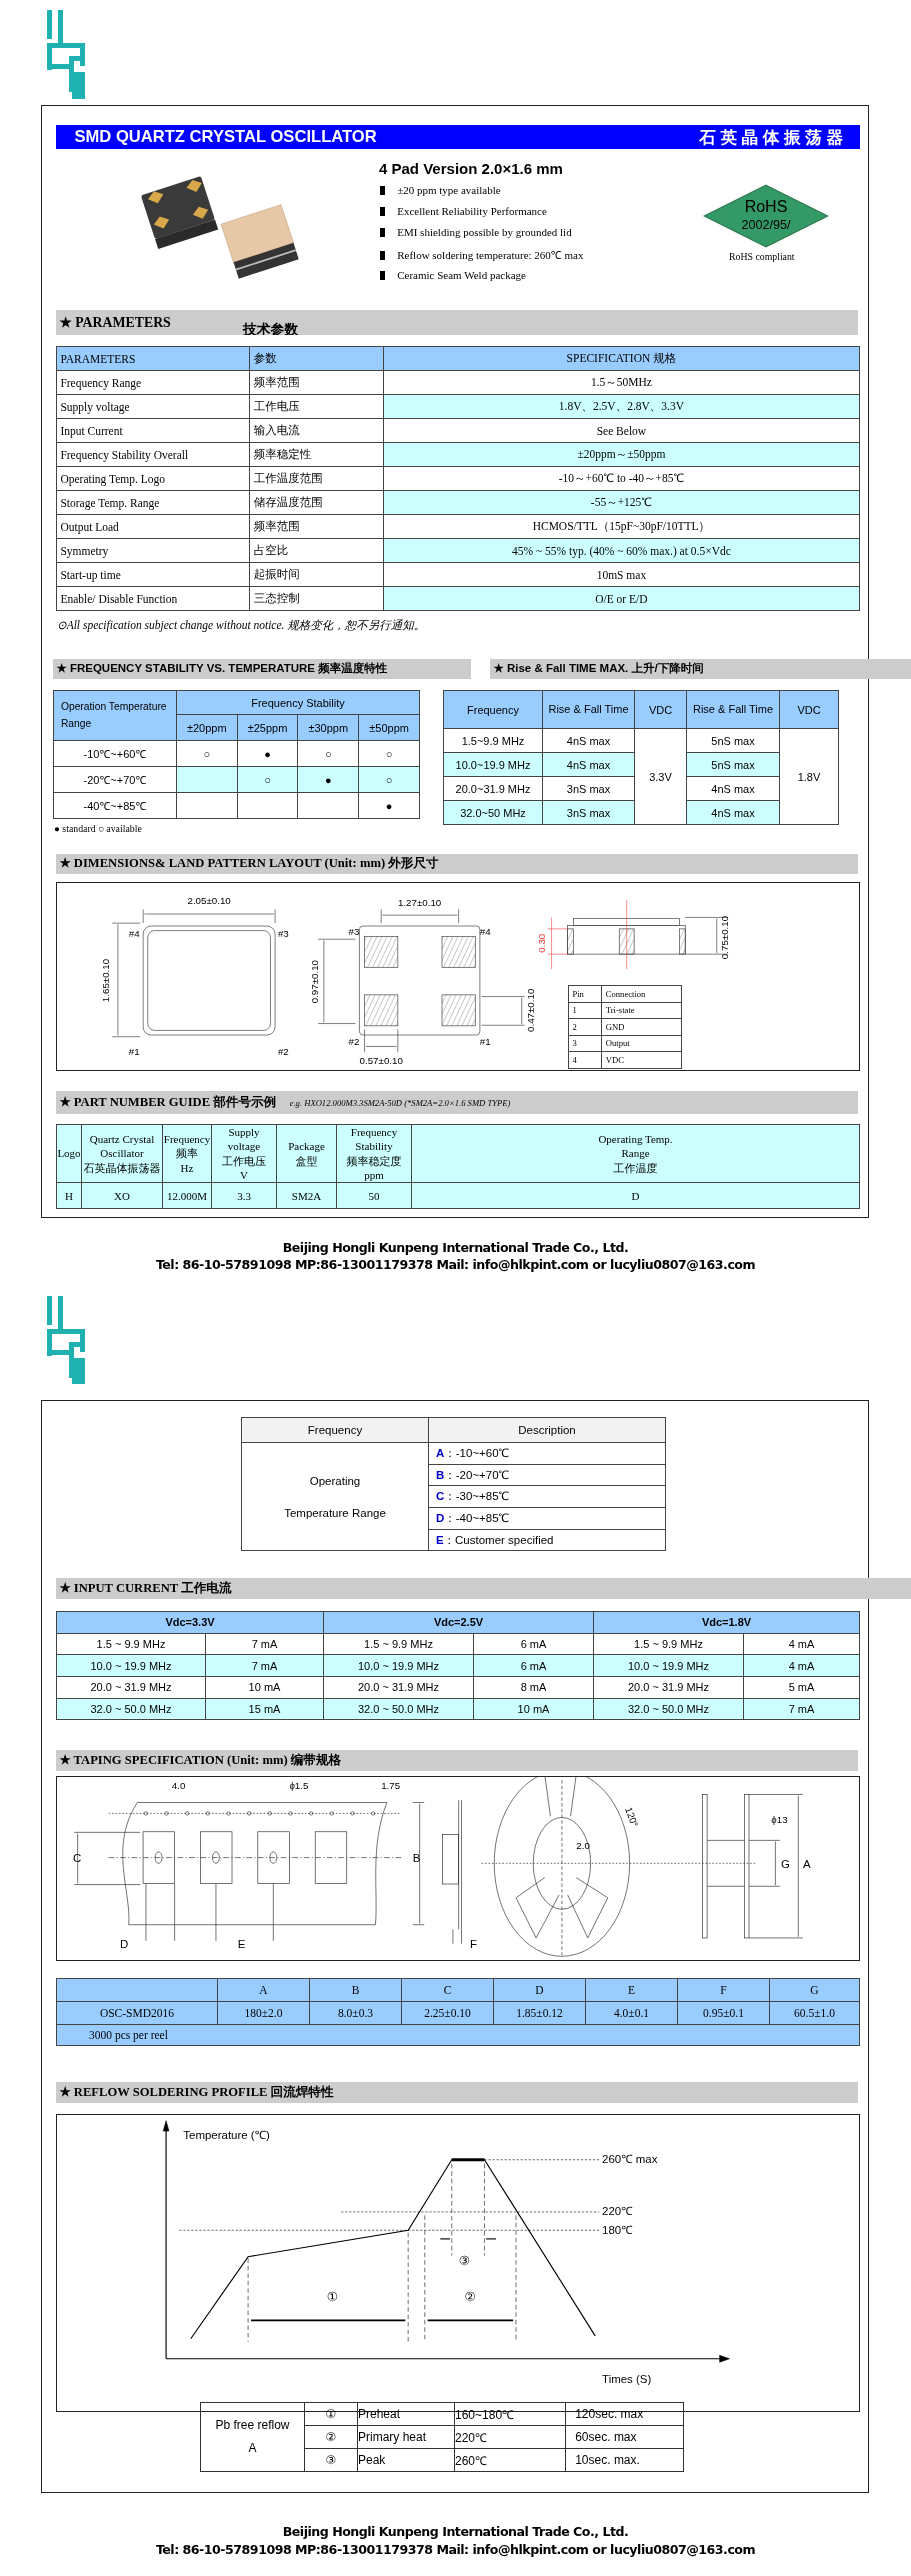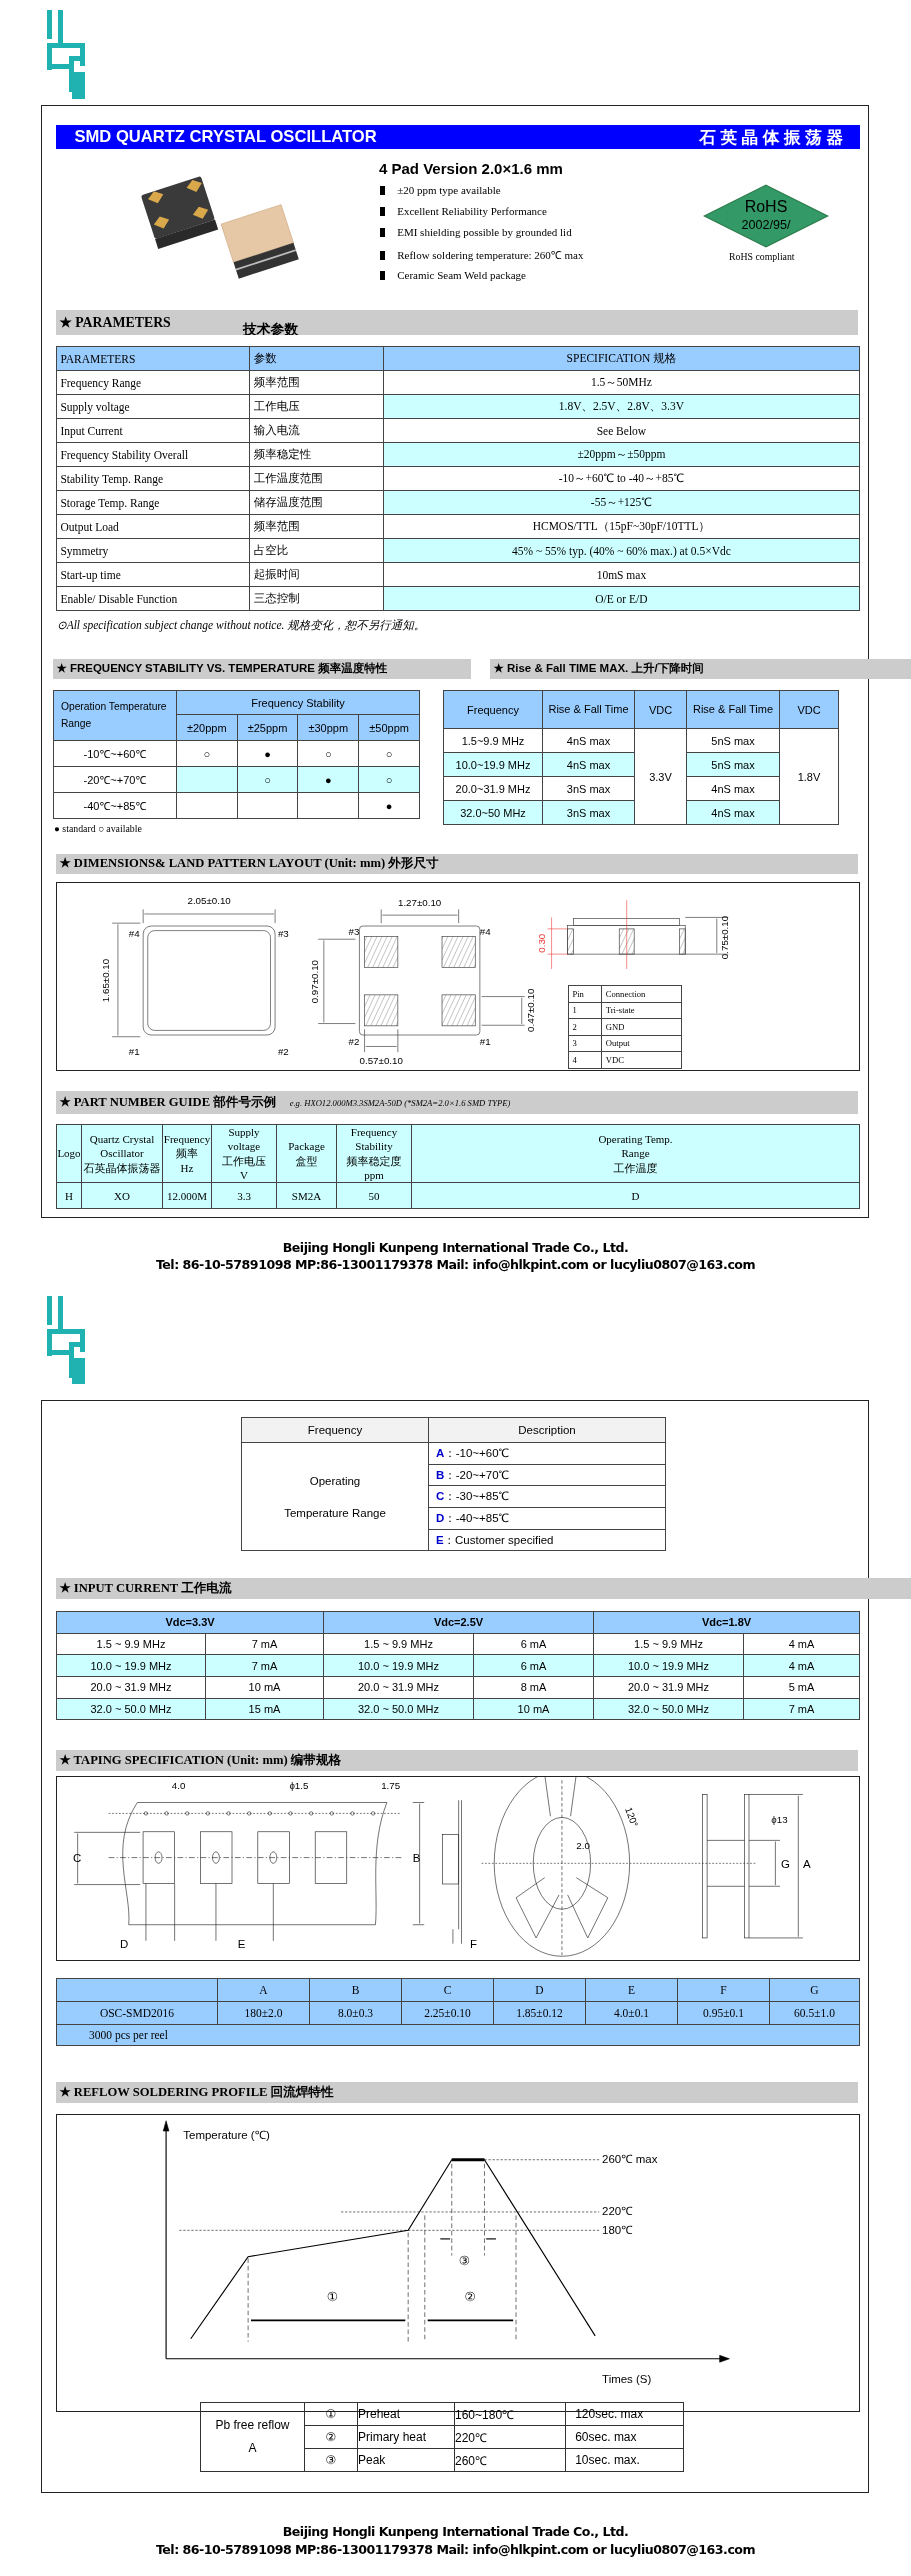--- a/index.html
+++ b/index.html
@@ -115,21 +115,21 @@
         <td class="c1">Input Current</td>
         <td class="c1">输入电流</td>
         <td class="c3">See Below</td>
       </tr>
   <tr>
         <td class="c1">Frequency Stability Overall</td>
         <td class="c1">频率稳定性</td>
         <td class="c3 cyan">±20ppm～±50ppm</td>
       </tr>
   <tr>
-        <td class="c1">Stability Temp. Range</td>
+        <td class="c1">Operating Temp. Logo</td>
         <td class="c1">工作温度范围</td>
         <td class="c3">-10～+60℃ to -40～+85℃</td>
       </tr>
   <tr>
         <td class="c1">Storage Temp. Range</td>
         <td class="c1">储存温度范围</td>
         <td class="c3 cyan">-55～+125℃</td>
       </tr>
   <tr>
         <td class="c1">Output Load</td>

